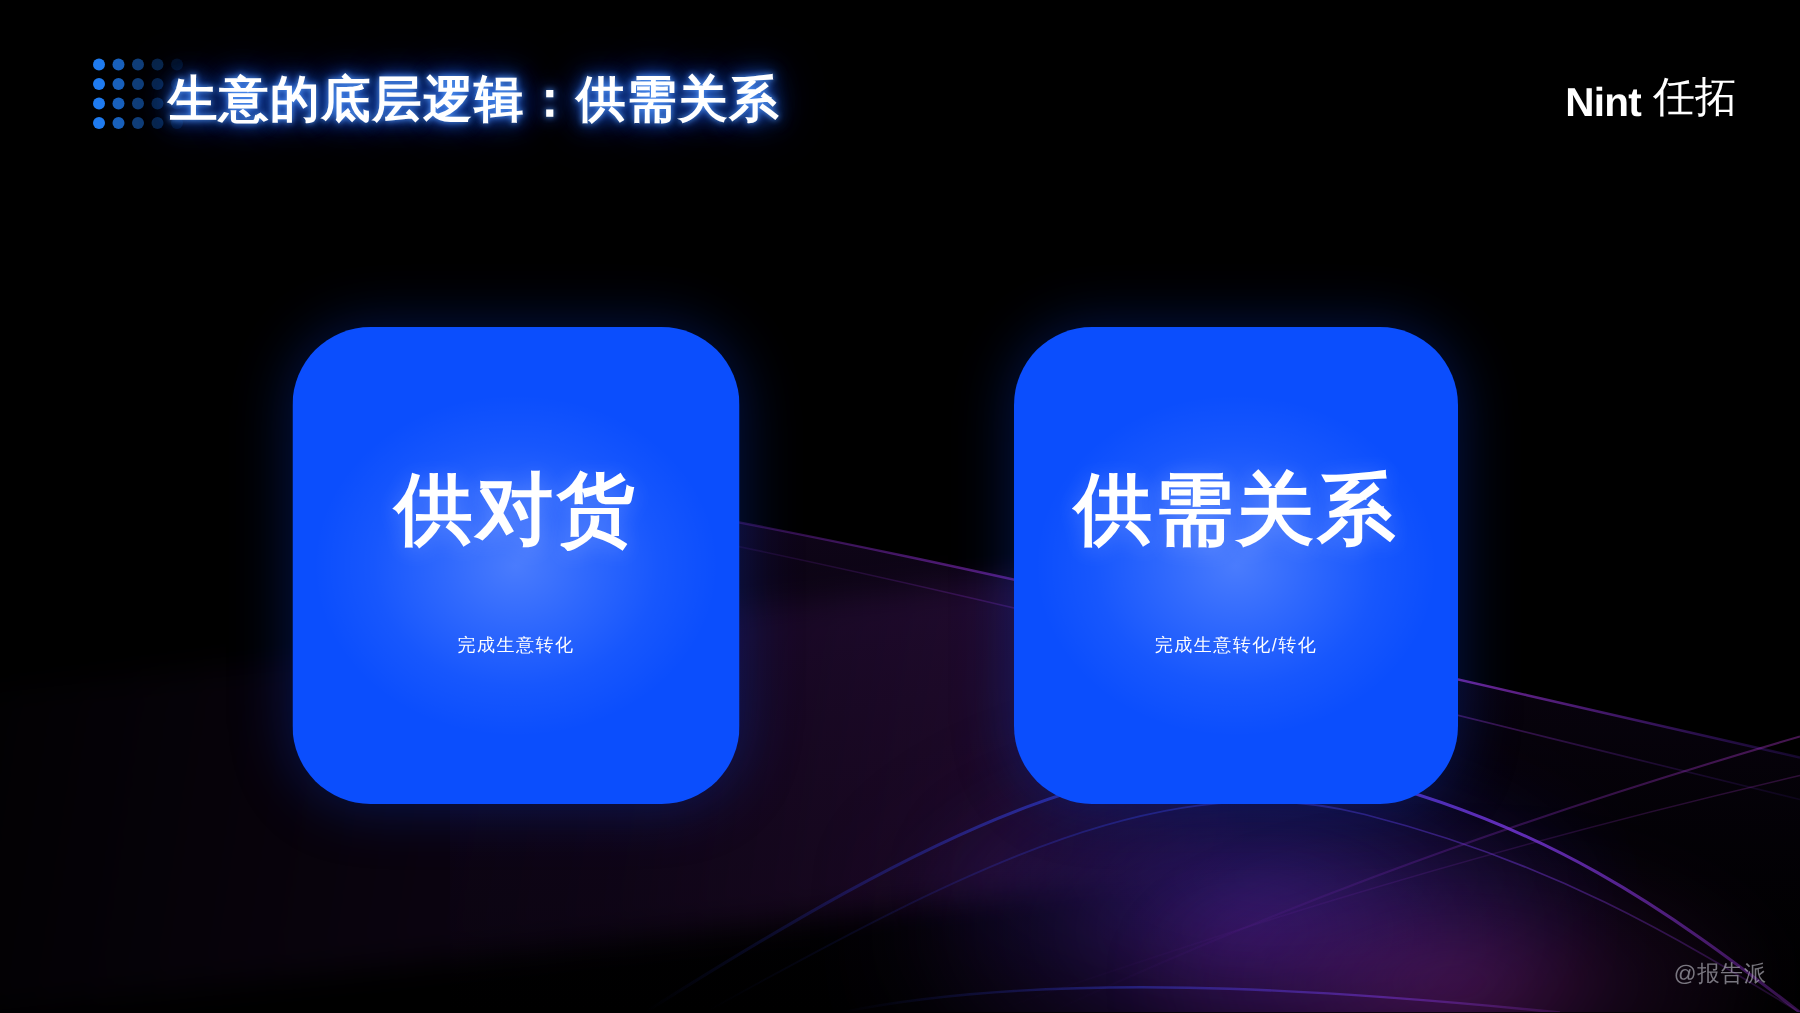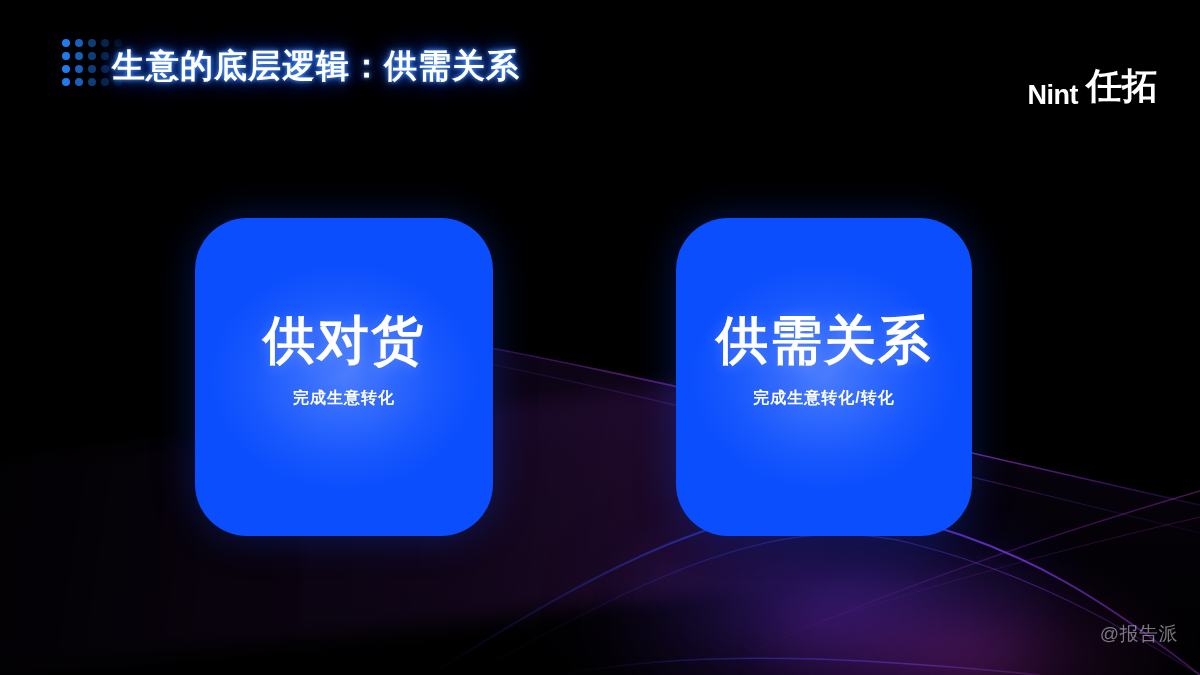--- a/index.html
+++ b/index.html
@@ -142,24 +142,23 @@
     align-items: flex-end;
     gap: 8px;
     color: #ffffff;
   }
   .brand-logo .brand-latin {
     font-size: 27px;
     font-weight: 700;
     letter-spacing: -0.5px;
   }
   .brand-logo .brand-cn {
-    font-size: 36px;
-    font-weight: 700;
+    font-size: 28px;
+    font-weight: 400;
     letter-spacing: 0px;
-    margin-top: 16px;
   }
 
   
   .cards {
     position: absolute;
     left: 0;
     top: 0;
     width: 1200px;
     height: 492px;
   }
@@ -189,34 +188,34 @@
   .card-title {
     margin-top: 96px;
     font-size: 52px;
     font-weight: 700;
     letter-spacing: 2px;
     color: #ffffff;
     line-height: 1;
     text-shadow: 0 2px 14px rgba(255,255,255,0.22);
   }
   .card-sub {
-    margin-top: 24px;
-    font-size: 16px;
-    font-weight: 700;
+    margin-top: 58px;
+    font-size: 12px;
+    font-weight: 400;
     letter-spacing: 1px;
     color: #ffffff;
     line-height: 1;
   }
 
   
   .watermark {
     position: absolute;
     right: 22px;
-    bottom: 28px;
-    font-size: 19px;
+    bottom: 16px;
+    font-size: 15px;
     color: rgba(190, 190, 200, 0.62);
     letter-spacing: 0.5px;
   }
 </style>
 </head>
 <body>
 
 <div id="slide">
 
   <div class="bg-art">

